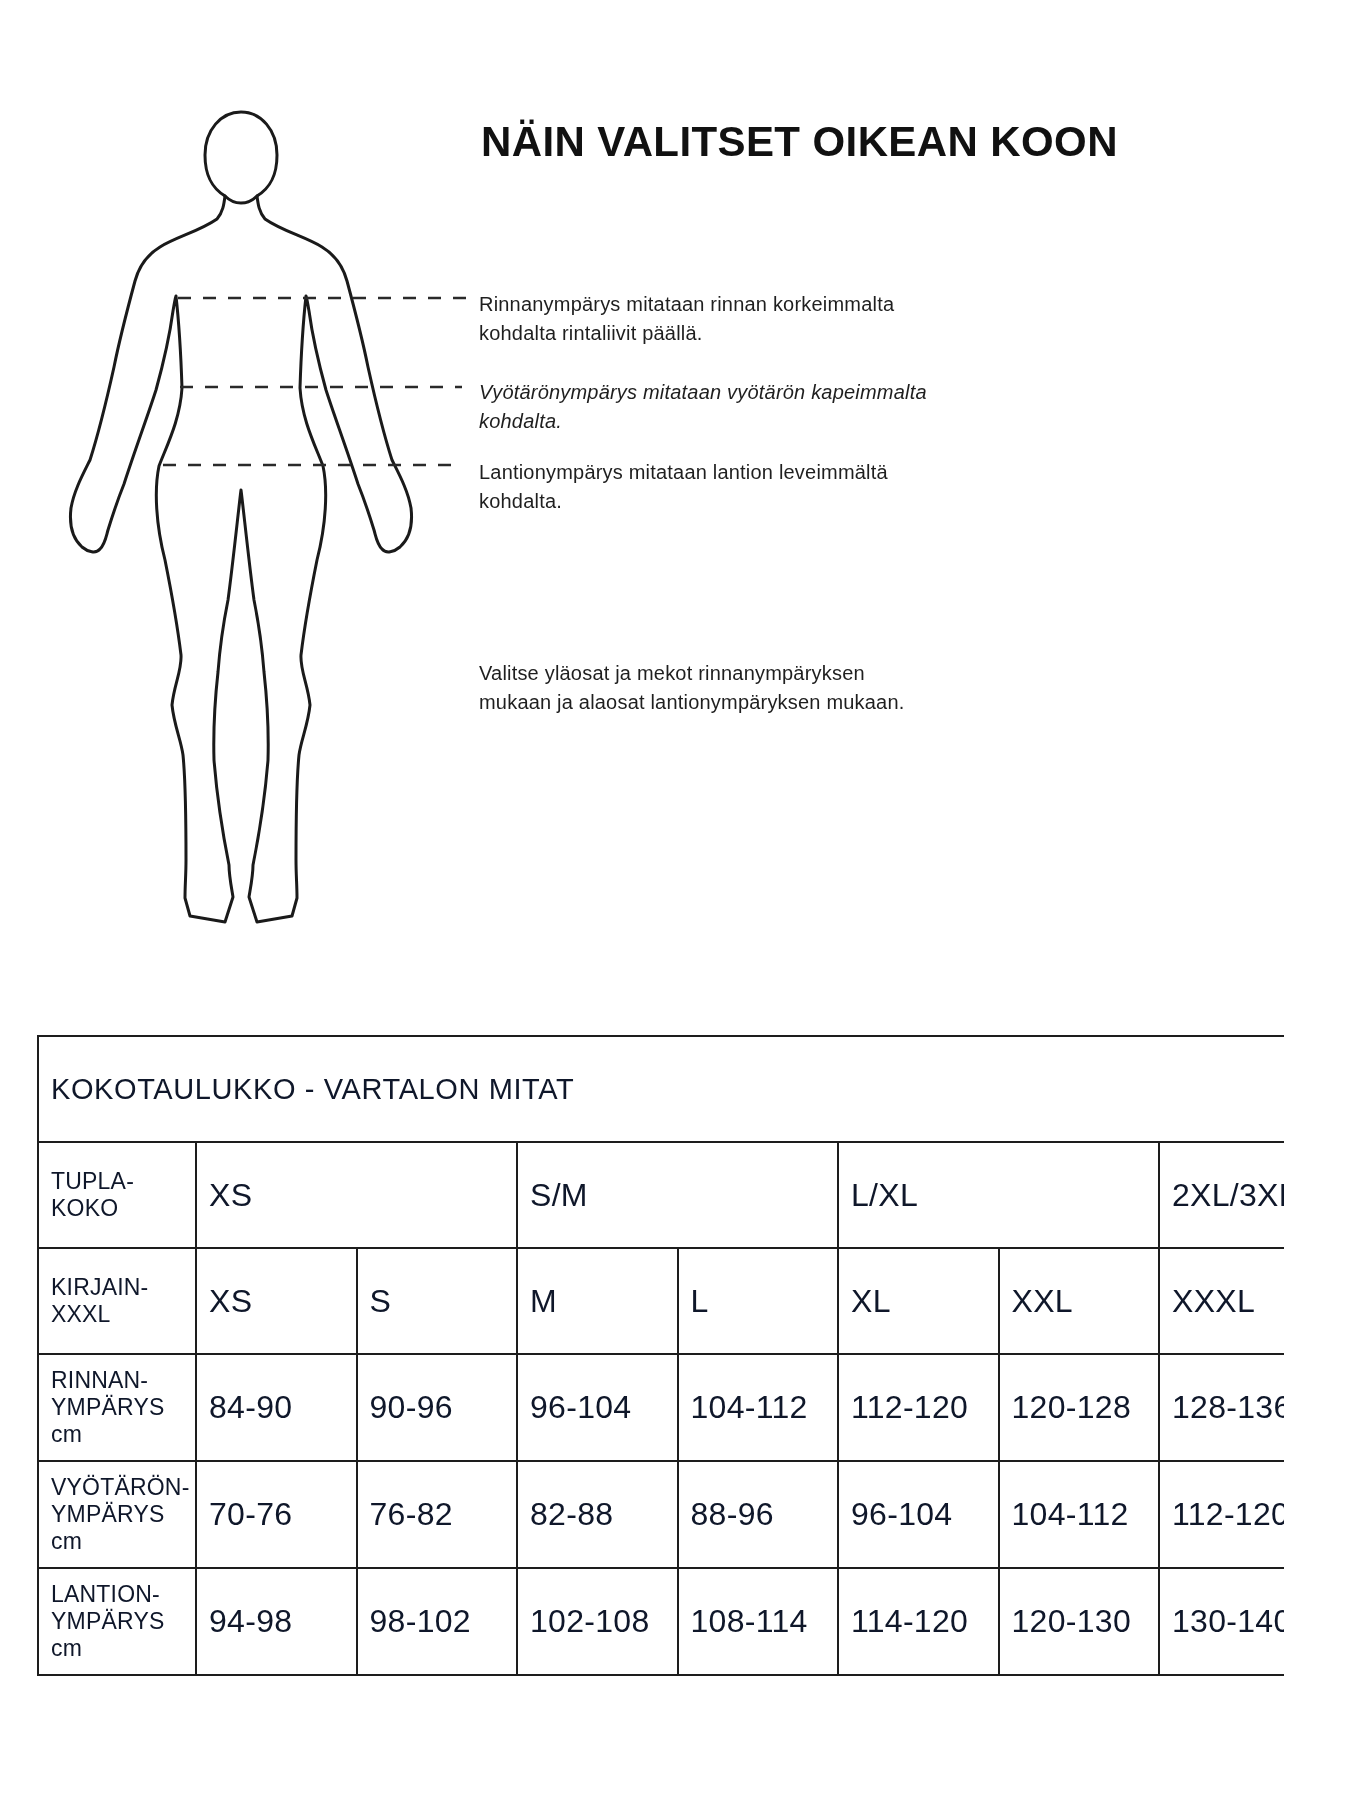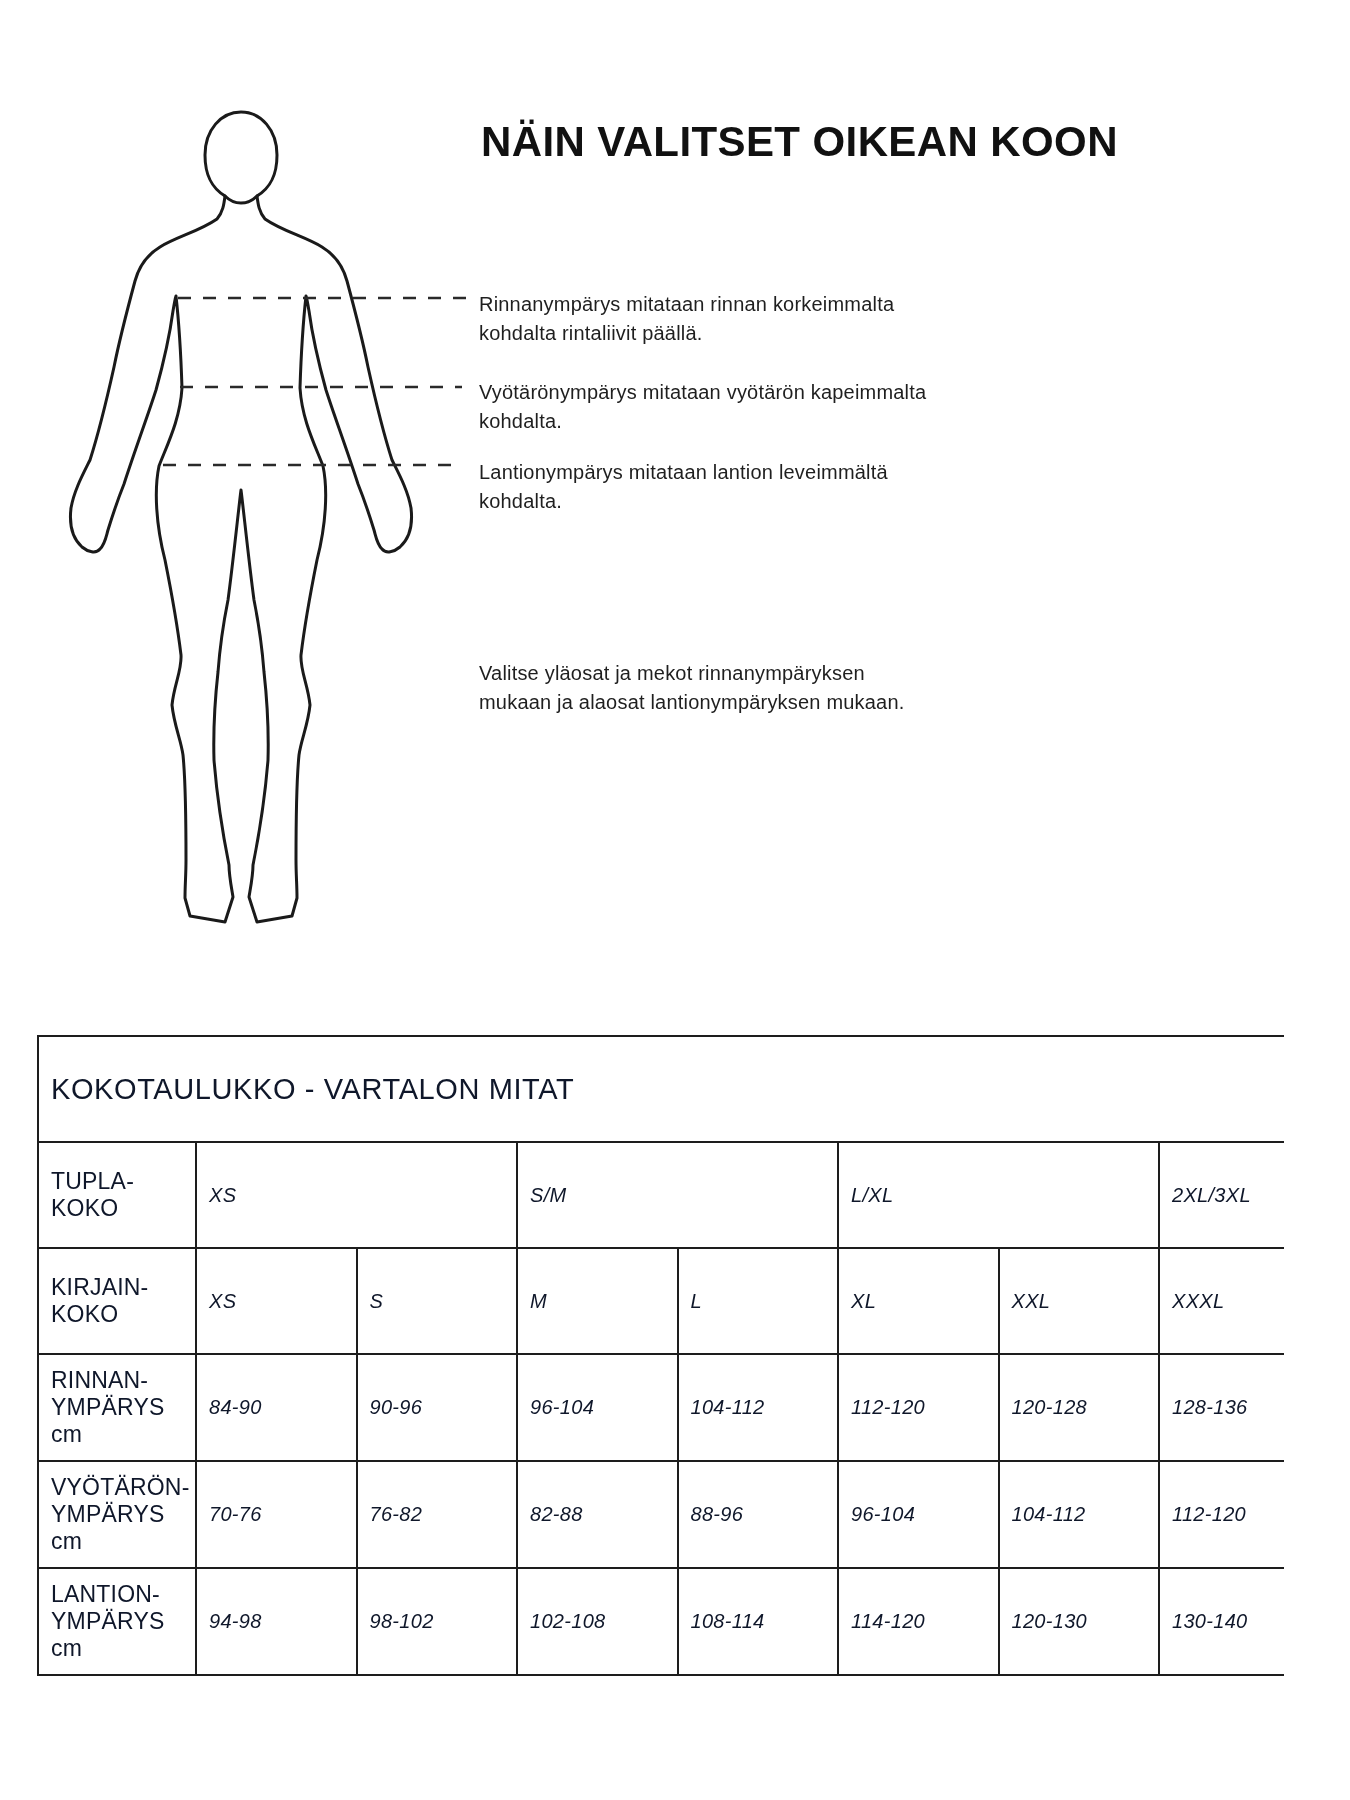--- a/index.html
+++ b/index.html
@@ -19,37 +19,37 @@
   .guide-title{
     position:absolute;left:481px;top:118px;
     font-size:42px;font-weight:700;letter-spacing:.4px;white-space:nowrap;color:#111;
   }
   .para{
     position:absolute;left:479px;width:650px;
     font-size:20px;line-height:29px;letter-spacing:.2px;
     white-space:pre-line;color:#1f1f1f;
   }
   #para-chest{top:290px;}
-  #para-waist{top:378px;}
+  #para-waist{top:378px;font-style:italic;}
   #para-hips{top:458px;}
   #para-note{top:659px;}
   
   #size-table{
     position:absolute;left:37px;top:1035px;
     width:1282px;border-collapse:collapse;table-layout:fixed;
   }
   #size-table td,#size-table th{
     border:2px solid #1d1d1d;
     text-align:left;vertical-align:middle;
     padding:12px;color:#0f172a;font-weight:400;
   }
   #size-table tr{height:106px;}
   .tbl-title{font-size:29px;letter-spacing:.6px;}
   .row-label{font-size:23px;line-height:27px;white-space:pre-line;letter-spacing:.2px;}
-  .cell-val{font-size:20px;letter-spacing:.3px;font-style:italic;}
+  .cell-val{font-size:32px;letter-spacing:.3px;}
   col.c-label{width:158px;}
   col.c-data{width:160.5px;}
 </style>
 </head>
 <body>
 
 <div id="page">
 
   <svg id="figure-svg" width="420" height="850" viewBox="0 0 420 850" aria-hidden="true">
 
@@ -157,21 +157,21 @@
       <tr>
         <th class="row-label">TUPLA-
 KOKO</th>
         <td colspan="2" class="cell-val">XS</td>
         <td colspan="2" class="cell-val">S/M</td>
         <td colspan="2" class="cell-val">L/XL</td>
         <td class="cell-val">2XL/3XL</td>
       </tr>
       <tr>
         <th class="row-label">KIRJAIN-
-KOKO</th>
+XXXL</th>
         <td class="cell-val">XS</td>
         <td class="cell-val">S</td>
         <td class="cell-val">M</td>
         <td class="cell-val">L</td>
         <td class="cell-val">XL</td>
         <td class="cell-val">XXL</td>
         <td class="cell-val">XXXL</td>
       </tr>
       <tr>
         <th class="row-label">RINNAN-

